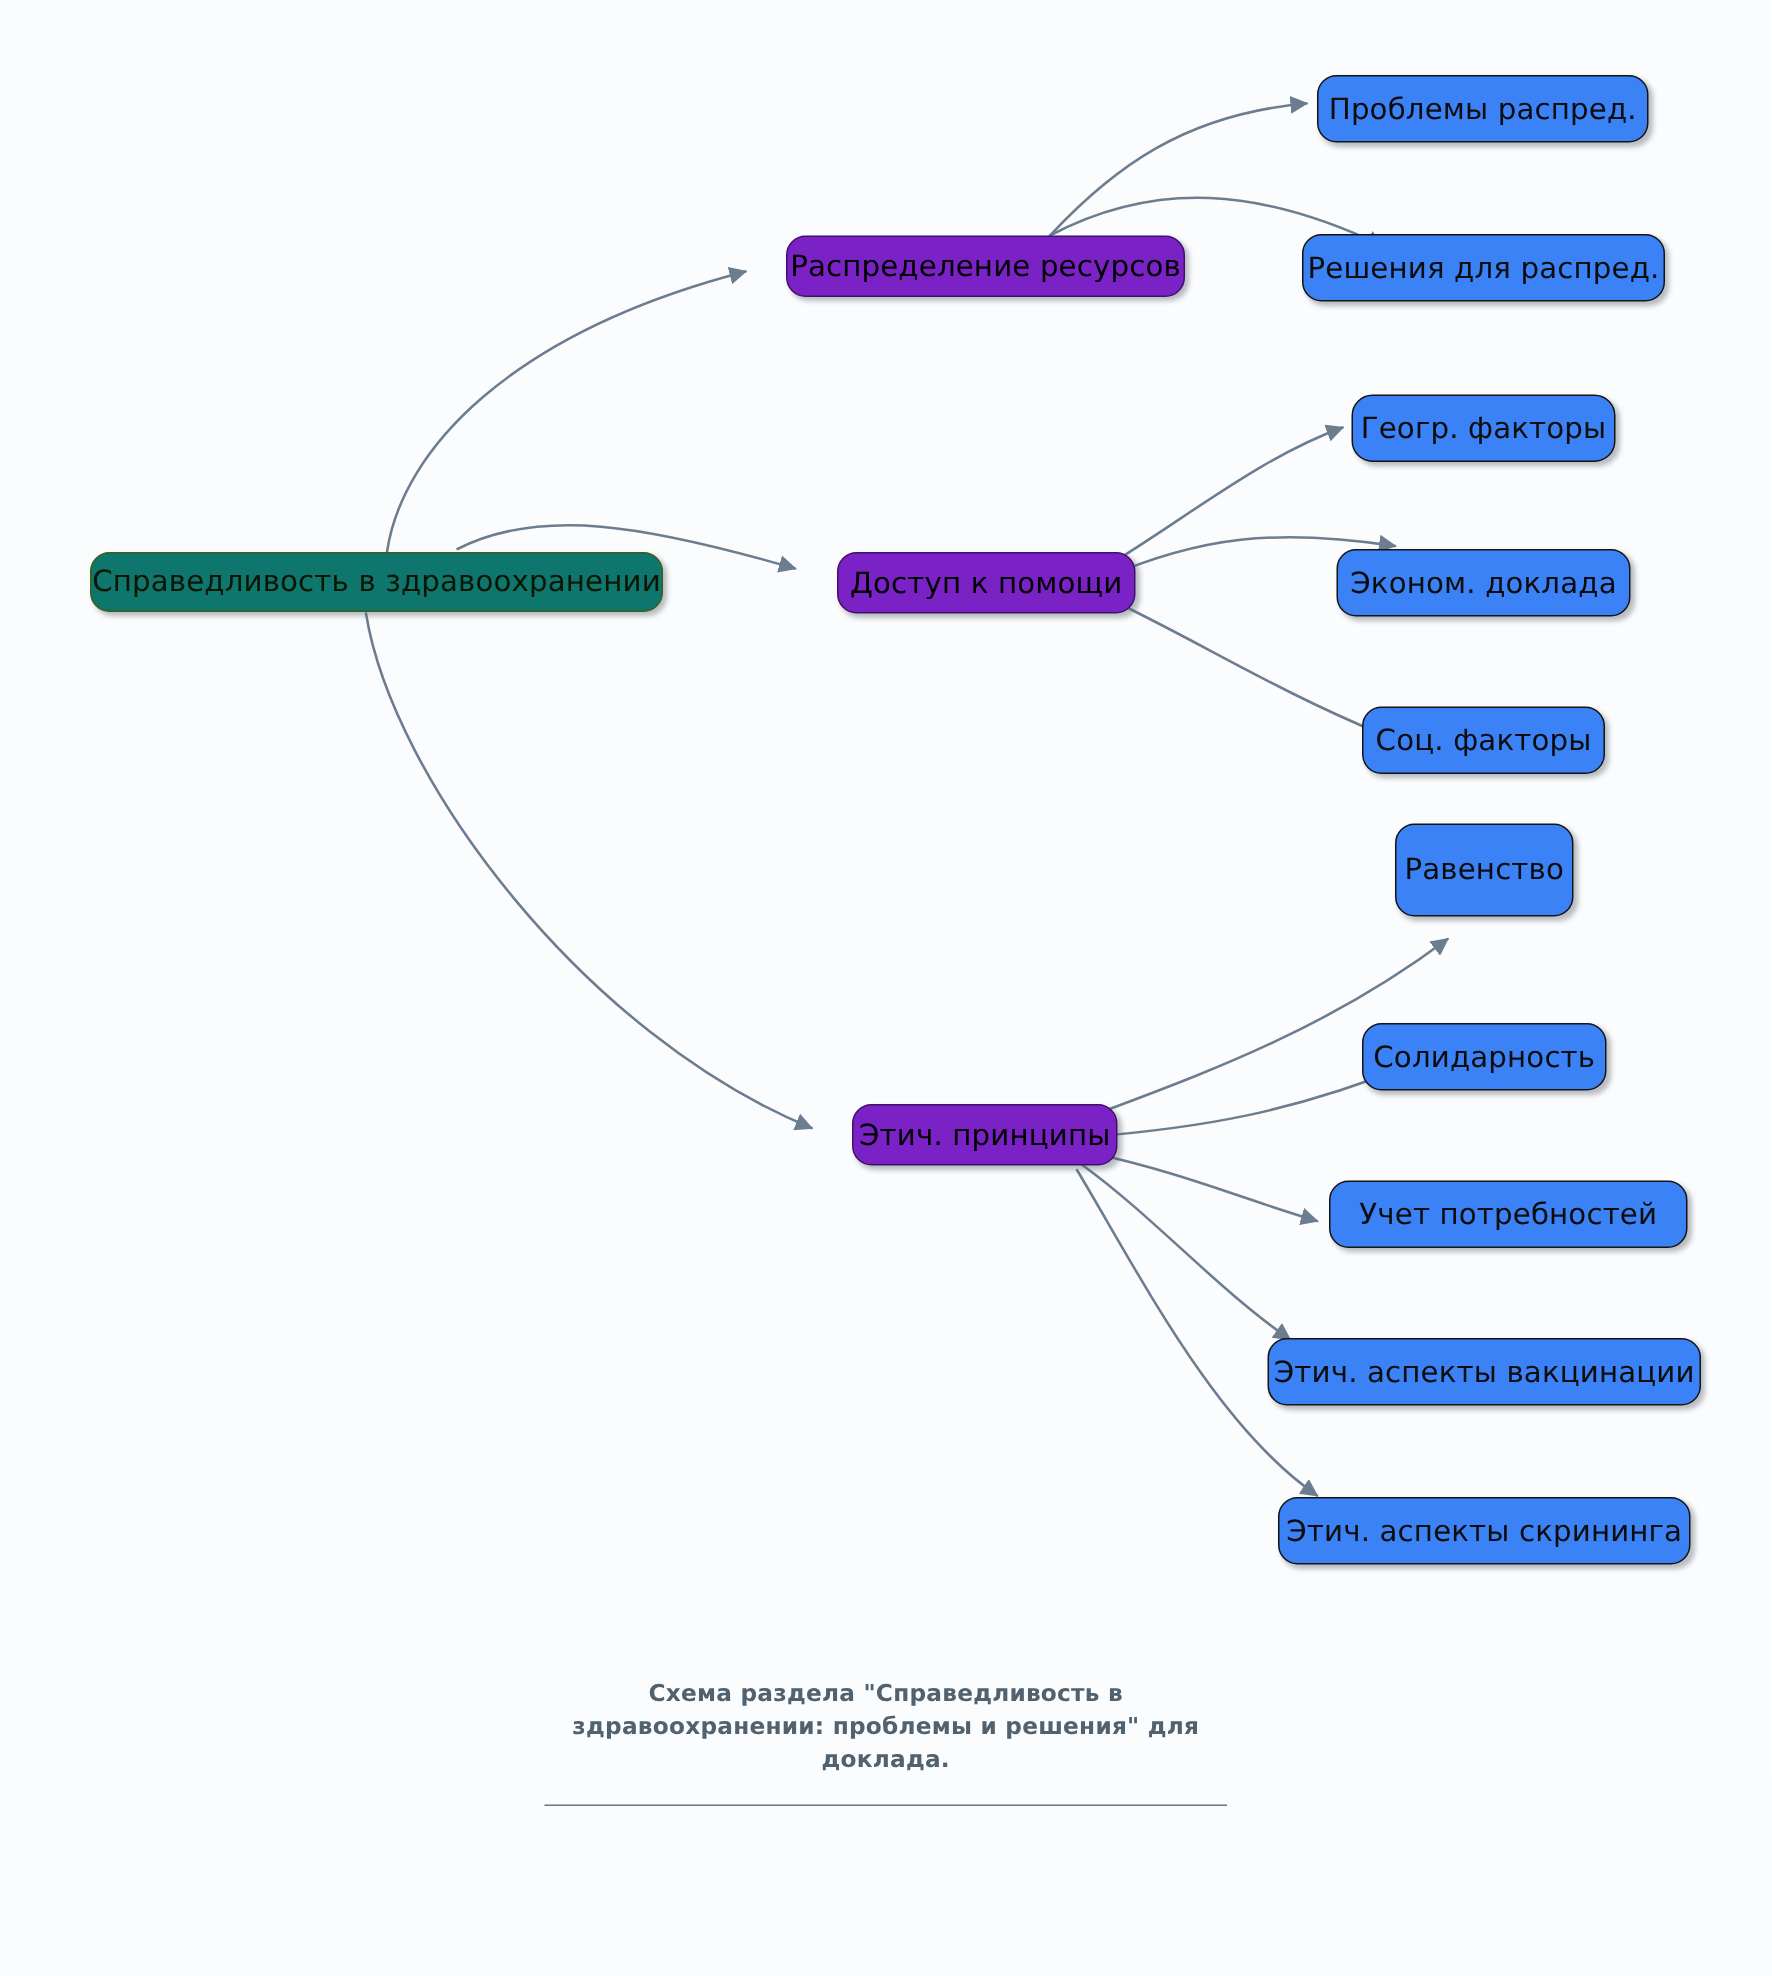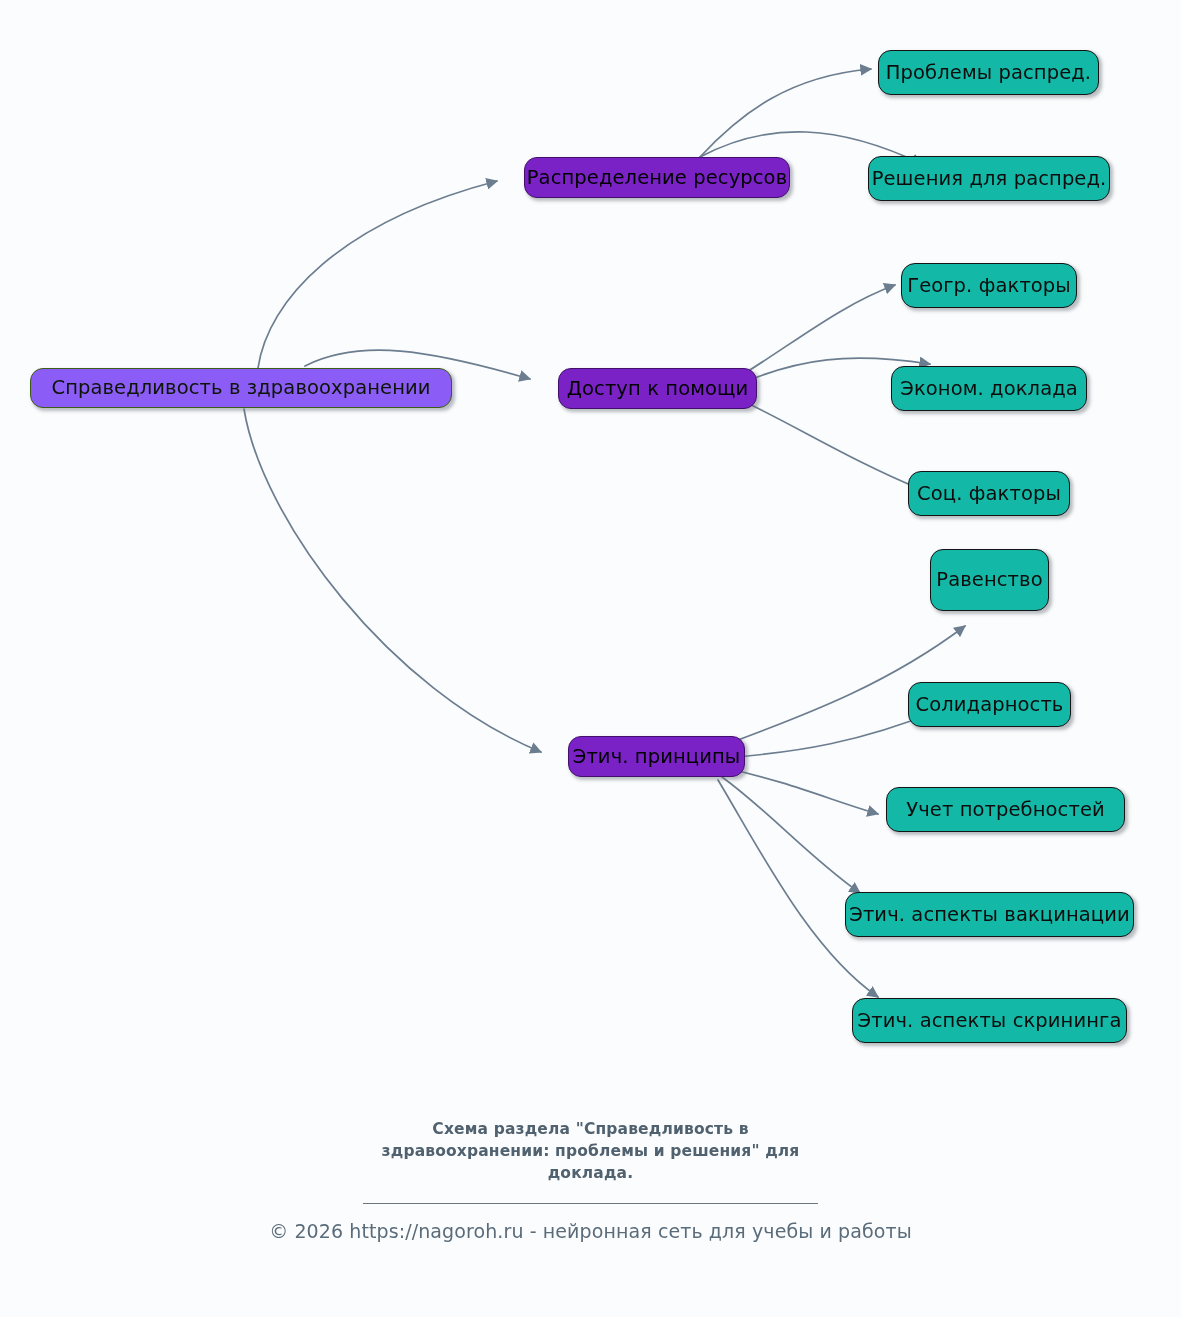--- a/index.html
+++ b/index.html
@@ -55,21 +55,21 @@
     border-color: #3d5c16;
     color: #0d1505;
   }
   .node.branch {
     background: #7b22c6;
     border-color: #42106b;
     color: #000000;
     margin-left: 20px;
   }
   .node.leaf {
-    background: #14b8a6;
+    background: #3b82f6;
     border-color: #141414;
     color: #0d0d0d;
   }
 
   
   #footer {
     position: absolute;
     left: 0;
     top: 1118px;
     width: 1181px;
@@ -120,21 +120,21 @@
         <path d="M 737 398 C 800 428 850 460 920 489"></path>
         <path d="M 725 745 C 790 720 880 690 965 626"></path>
         <path d="M 725 758 C 800 752 860 742 940 710"></path>
         <path d="M 725 768 C 790 782 830 800 878 814"></path>
         <path d="M 722 777 C 770 812 810 858 860 893"></path>
         <path d="M 718 780 C 760 850 810 950 878 997"></path>
       </g>
   </svg>
 
   <div id="nodes">
-      <div class="node root" style="left: 30px; top: 368px; width: 422px; height: 40px; background: #8b5cf6;">
+      <div class="node root" style="left: 60px; top: 368px; width: 382px; height: 40px; background: #0f766e;">
         <span>Справедливость в здравоохранении</span>
       </div>
       <div class="node branch" style="left: 504px; top: 157px; width: 266px; height: 41px; background: rgb(123, 34, 198);">
         <span>Распределение ресурсов</span>
       </div>
       <div class="node leaf" style="left: 878px; top: 50px; width: 221px; height: 45px;">
         <span>Проблемы распред.</span>
       </div>
       <div class="node leaf" style="left: 868px; top: 156px; width: 242px; height: 45px;">
         <span>Решения для распред.</span>
@@ -167,16 +167,15 @@
         <span>Этич. аспекты вакцинации</span>
       </div>
       <div class="node leaf" style="left: 852px; top: 998px; width: 275px; height: 45px;">
         <span>Этич. аспекты скрининга</span>
       </div>
     </div>
 
   <div id="footer">
     <div id="caption">Схема раздела "Справедливость в здравоохранении: проблемы и решения" для доклада.</div>
     <div id="divider"></div>
-    <div id="copyright">© 2026 https://nagoroh.ru - нейронная сеть для учебы и работы</div>
   </div>
 
 </div>
 
 </body></html>

